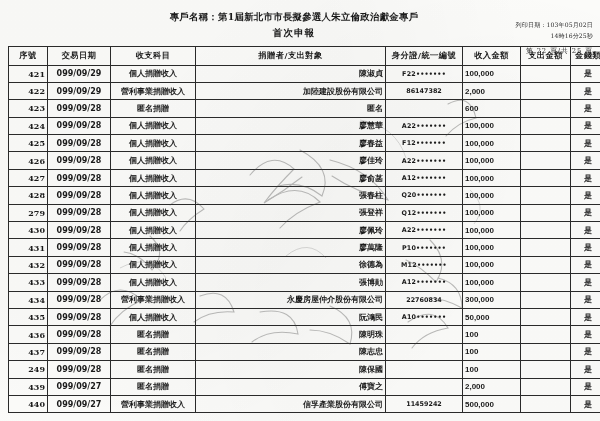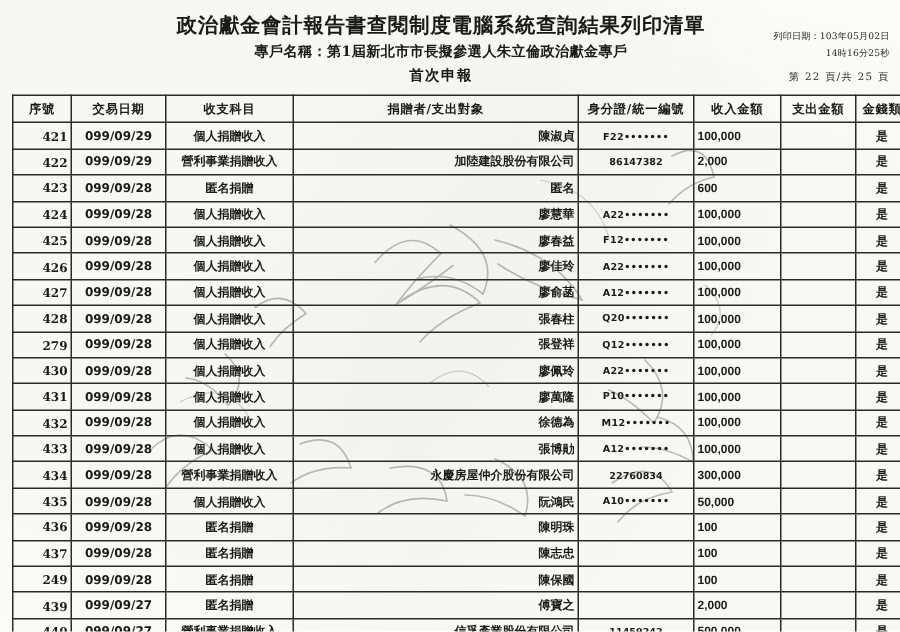--- a/index.html
+++ b/index.html
@@ -130,21 +130,20 @@
   }
   .scribble-layer svg { width: 100%; height: 100%; }
 </style>
 </head>
 <body>
 
 <div class="page">
 
   <div class="doc-header">
     <div class="title-block">
-      <div class="doc-title">政治獻金會計報告書查閱制度電腦系統查詢結果列印清單</div>
       <div class="doc-subtitle">專戶名稱：第1屆新北市市長擬參選人朱立倫政治獻金專戶</div>
       <div class="doc-section">首次申報</div>
     </div>
     <div class="meta-block">
       <div>列印日期：103年05月02日</div>
       <div>14時16分25秒</div>
       <div class="meta-page">第 22 頁/共 25 頁</div>
     </div>
   </div>
 

